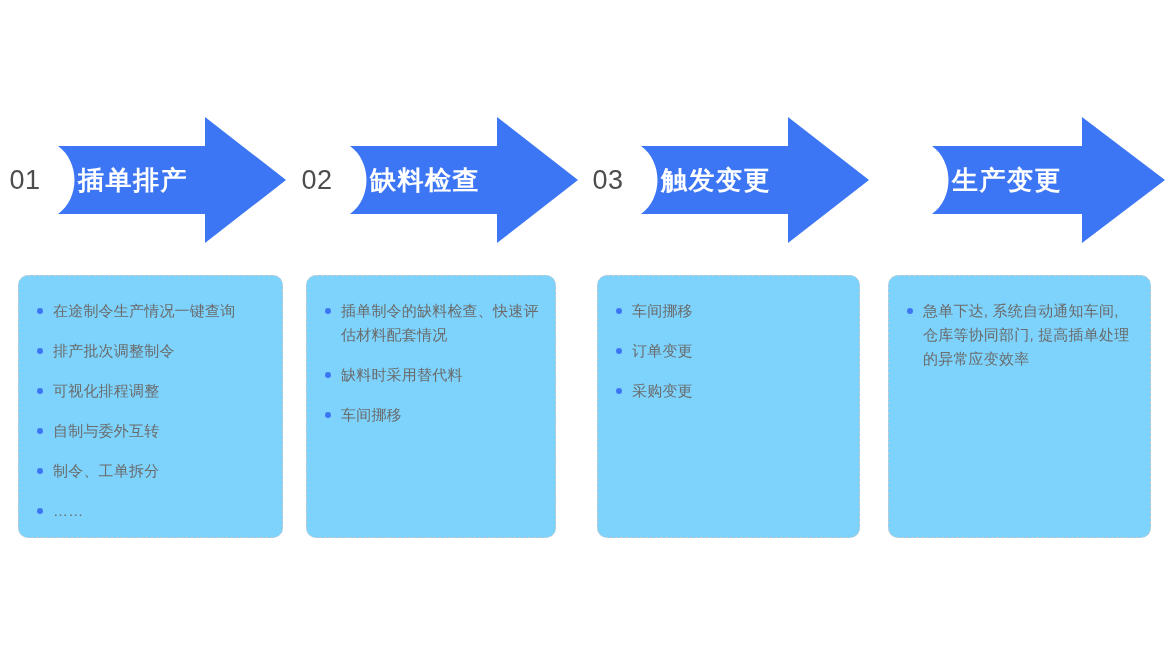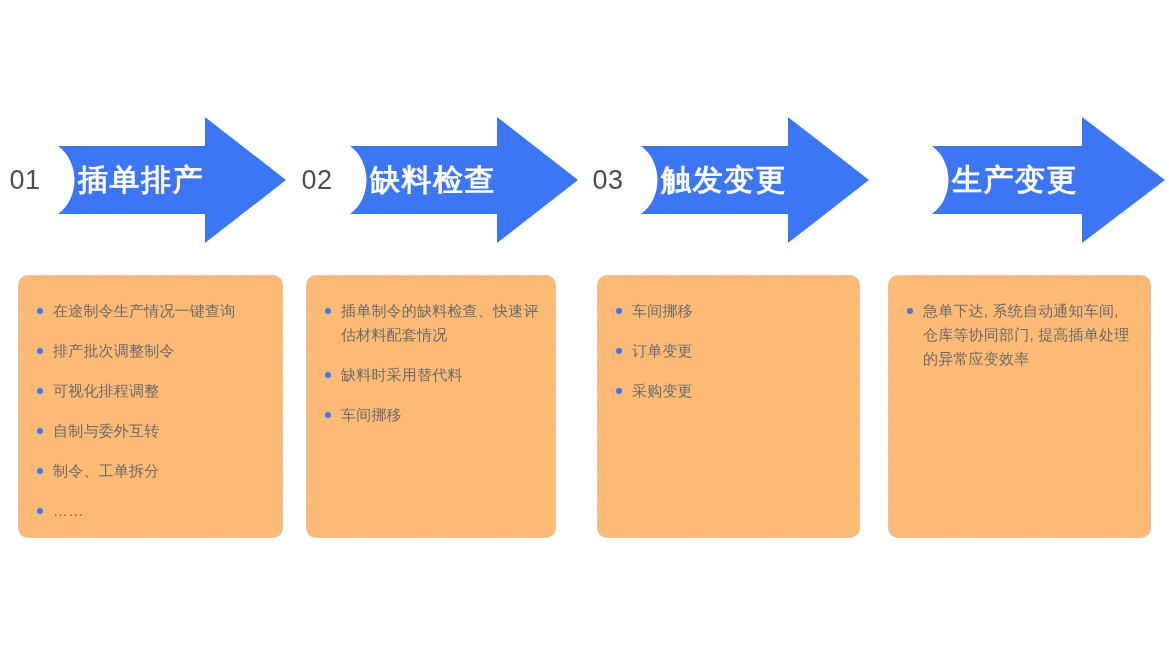--- a/index.html
+++ b/index.html
@@ -65,21 +65,21 @@
   }
 
   .step-label {
     position: absolute;
     top: 0;
     height: 160px;
     display: flex;
     align-items: center;
     justify-content: flex-start;
     color: #ffffff;
-    font-size: 30px;
+    font-size: 26px;
     font-weight: 700;
     letter-spacing: 1.5px;
     white-space: nowrap;
     pointer-events: none;
     font-family: "Liberation Sans", "DejaVu Sans", sans-serif;
   }
 
   
   .cards-row {
     position: absolute;
@@ -90,21 +90,21 @@
   }
 
   .card {
     position: absolute;
     top: 0;
     height: 263px;
     border: 1px dashed #c9c9c9;
     border-radius: 10px;
     box-sizing: border-box;
     padding: 23px 16px 16px 16px;
-    background: #fdba74;
+    background: #7dd3fc;
   }
 
   .bullet-list {
     list-style: none;
     margin: 0;
     padding: 0;
   }
 
   .bullet-item {
     position: relative;

